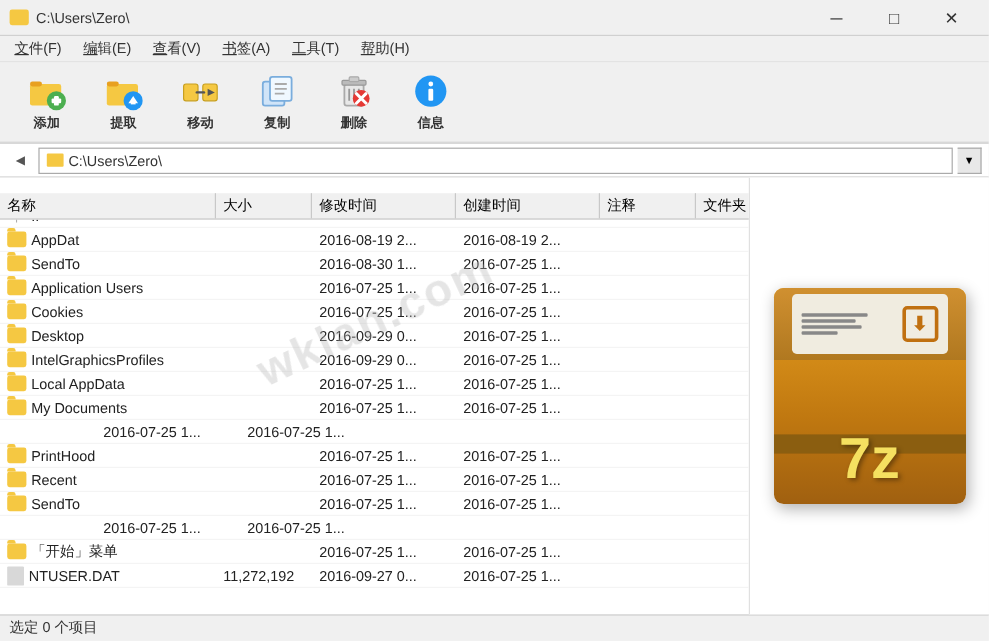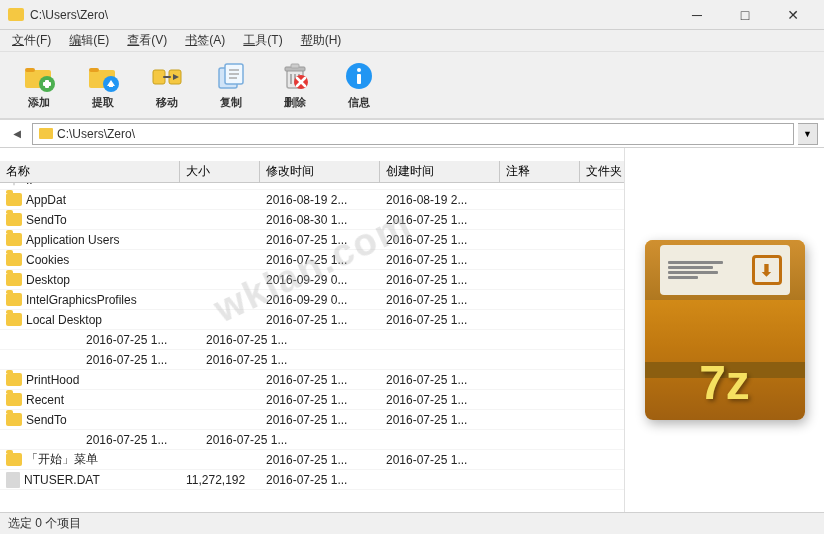--- a/index.html
+++ b/index.html
@@ -577,28 +577,32 @@
             <span>IntelGraphicsProfiles</span>
           </div>
           <div class="file-cell" style="width: 80px; flex-shrink: 0;"></div>
           <div class="file-cell" style="width: 120px; flex-shrink: 0;">2016-09-29 0...</div>
           <div class="file-cell" style="width: 120px; flex-shrink: 0;">2016-07-25 1...</div>
           <div class="file-cell" style="width: 80px; flex-shrink: 0;"></div>
         </div>
         <div class="file-row">
           <div class="file-cell file-name-cell">
             <span class="folder-icon"></span>
-            <span>Local Desktop</span>
-          </div>
-          <div class="file-cell" style="width: 80px; flex-shrink: 0;"></div>
-          <div class="file-cell" style="width: 120px; flex-shrink: 0;">2016-07-25 1...</div>
-          <div class="file-cell" style="width: 120px; flex-shrink: 0;">2016-07-25 1...</div>
-          <div class="file-cell" style="width: 80px; flex-shrink: 0;"></div>
-        </div>
-        <div class="file-row">
+            <span>Local AppData</span>
+          </div>
+          <div class="file-cell" style="width: 80px; flex-shrink: 0;"></div>
+          <div class="file-cell" style="width: 120px; flex-shrink: 0;">2016-07-25 1...</div>
+          <div class="file-cell" style="width: 120px; flex-shrink: 0;">2016-07-25 1...</div>
+          <div class="file-cell" style="width: 80px; flex-shrink: 0;"></div>
+        </div>
+        <div class="file-row">
+          <div class="file-cell file-name-cell">
+            <span class="folder-icon"></span>
+            <span>My Documents</span>
+          </div>
           <div class="file-cell" style="width: 80px; flex-shrink: 0;"></div>
           <div class="file-cell" style="width: 120px; flex-shrink: 0;">2016-07-25 1...</div>
           <div class="file-cell" style="width: 120px; flex-shrink: 0;">2016-07-25 1...</div>
           <div class="file-cell" style="width: 80px; flex-shrink: 0;"></div>
         </div>
         <div class="file-row">
           <div class="file-cell" style="width: 80px; flex-shrink: 0;"></div>
           <div class="file-cell" style="width: 120px; flex-shrink: 0;">2016-07-25 1...</div>
           <div class="file-cell" style="width: 120px; flex-shrink: 0;">2016-07-25 1...</div>
           <div class="file-cell" style="width: 80px; flex-shrink: 0;"></div>
@@ -648,20 +652,21 @@
           <div class="file-cell" style="width: 120px; flex-shrink: 0;">2016-07-25 1...</div>
           <div class="file-cell" style="width: 120px; flex-shrink: 0;">2016-07-25 1...</div>
           <div class="file-cell" style="width: 80px; flex-shrink: 0;"></div>
         </div>
         <div class="file-row">
           <div class="file-cell file-name-cell">
             <span class="file-icon"></span>
             <span>NTUSER.DAT</span>
           </div>
           <div class="file-cell" style="width: 80px; flex-shrink: 0;">11,272,192</div>
+          <div class="file-cell" style="width: 120px; flex-shrink: 0;">2016-09-27 0...</div>
           <div class="file-cell" style="width: 120px; flex-shrink: 0;">2016-07-25 1...</div>
           <div class="file-cell" style="width: 80px; flex-shrink: 0;"></div>
         </div>
       </div>
   </div>
 
   <div class="preview-panel">
     <div class="sevenzip-icon">
       <div class="sevenzip-top">
         <div class="sevenzip-card">

